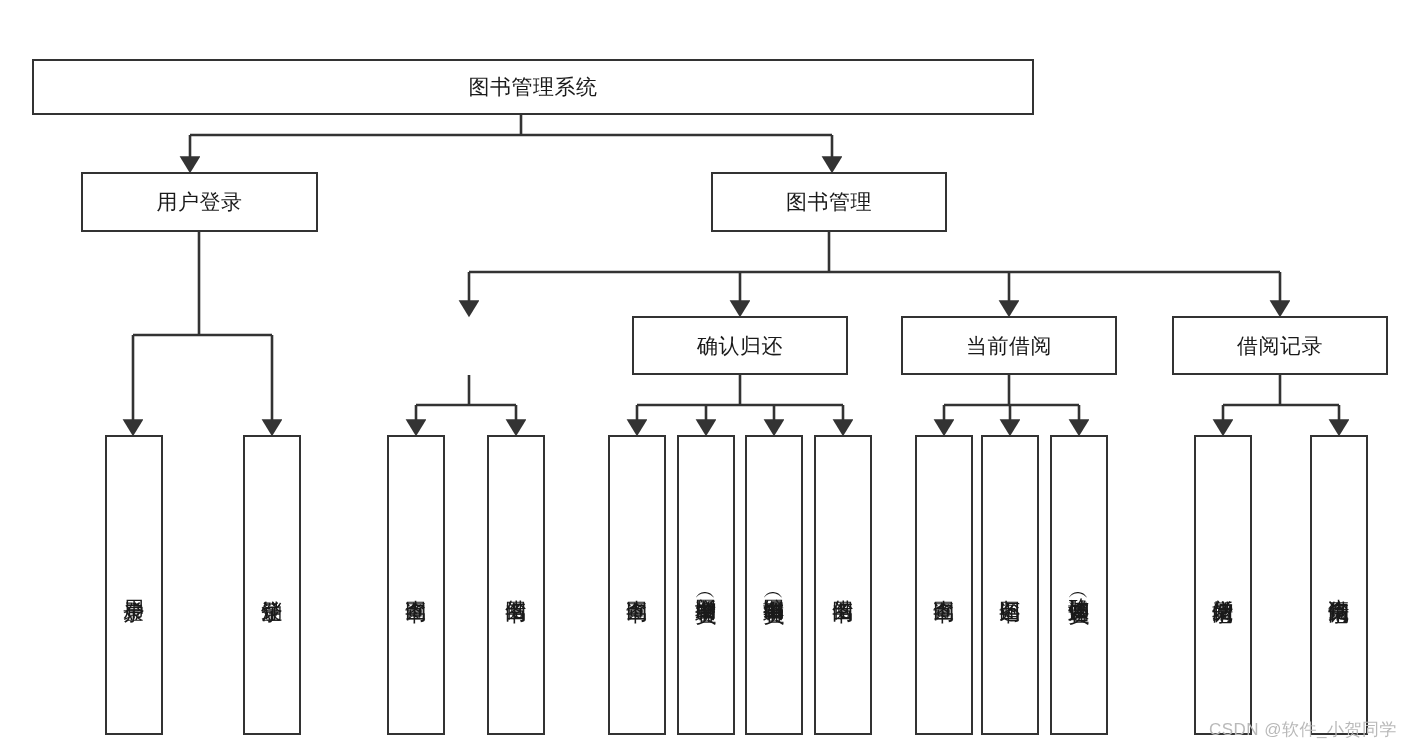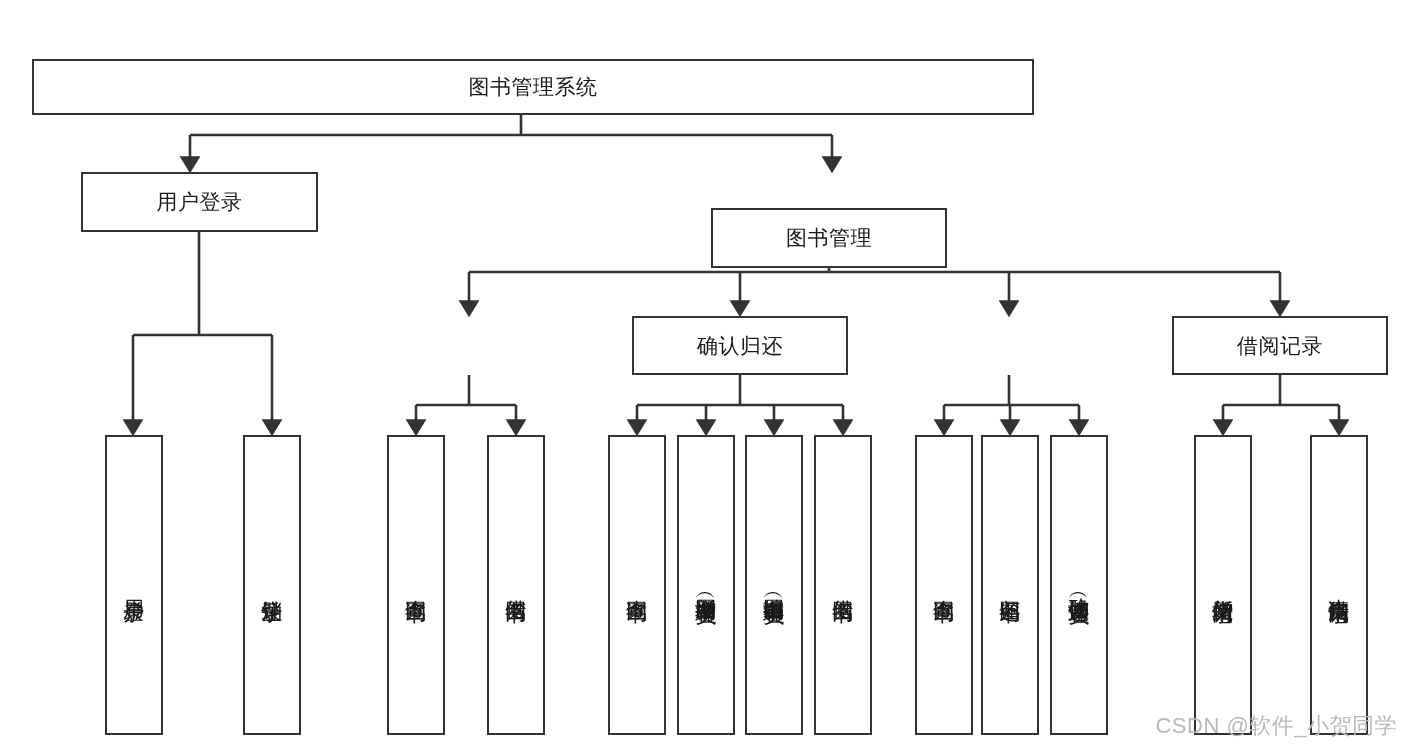--- a/index.html
+++ b/index.html
@@ -51,21 +51,21 @@
   }
   .node.vertical .vtext {
     writing-mode: vertical-rl;
     text-orientation: upright;
     display: block;
   }
   #watermark {
     position: absolute;
     right: 8px;
     bottom: 6px;
-    font-size: 22px;
+    font-size: 17px;
     color: #b9b9b9;
     letter-spacing: 0.5px;
     white-space: nowrap;
     pointer-events: none;
   }
 </style>
 </head>
 <body>
 
 <div id="canvas">
@@ -120,26 +120,29 @@
     </g>
   </svg>
 
   <div class="node horizontal" style="left:32px; top:12px; width:1002px; height:56px;margin-top:47px;">
     <span>图书管理系统</span>
   </div>
 
   <div class="node horizontal" style="left:81px; top:172px; width:237px; height:60px;">
     <span>用户登录</span>
   </div>
-  <div class="node horizontal" style="left:711px; top:172px; width:236px; height:60px;margin-top:36px;">
+  <div class="node horizontal" style="left:711px; top:172px; width:236px; height:60px;">
     <span>图书管理</span>
   </div>
 
   <div class="node horizontal" style="left:632px; top:316px; width:216px; height:59px;">
     <span>确认归还</span>
+  </div>
+  <div class="node horizontal" style="left:901px; top:316px; width:216px; height:59px;">
+    <span>当前借阅</span>
   </div>
   <div class="node horizontal" style="left:1172px; top:316px; width:216px; height:59px;">
     <span>借阅记录</span>
   </div>
 
   <div class="node vertical" style="left:105px; top:435px; width:58px; height:300px;">
     <span class="vtext">用户登录</span>
   </div>
   <div class="node vertical" style="left:243px; top:435px; width:58px; height:300px;">
     <span class="vtext">注销登录</span>

